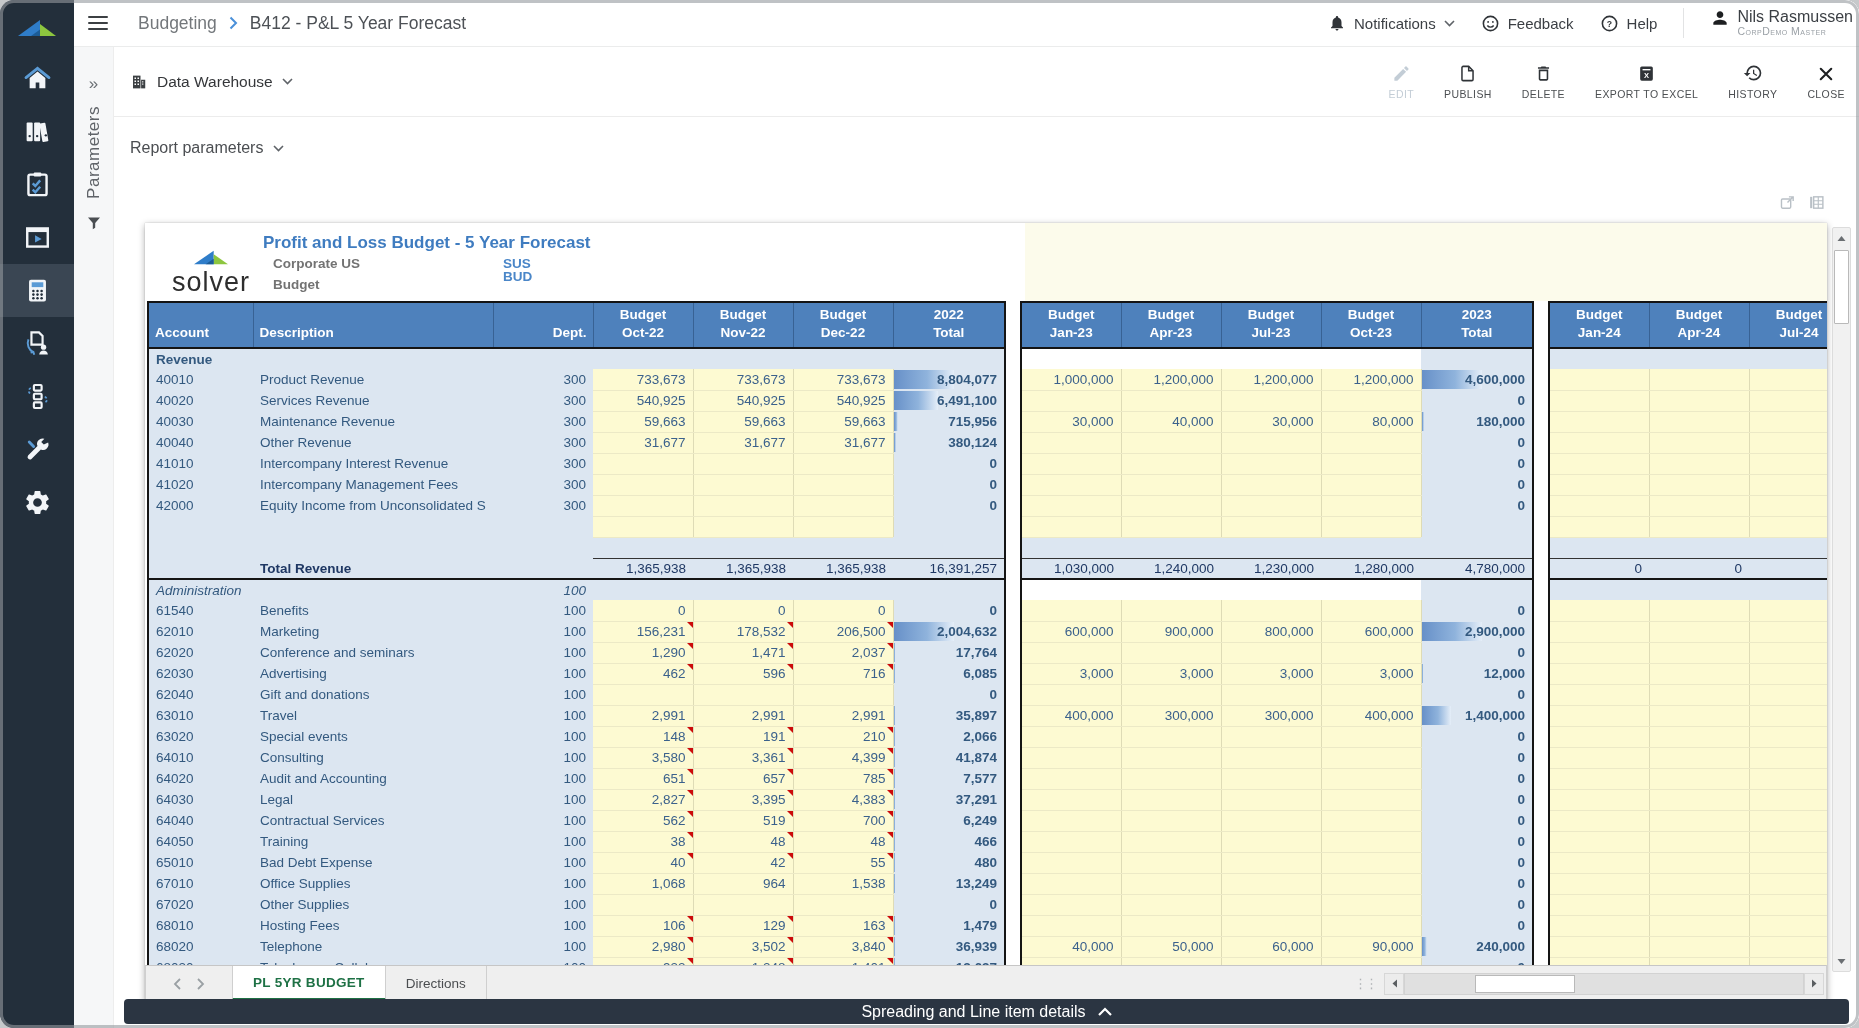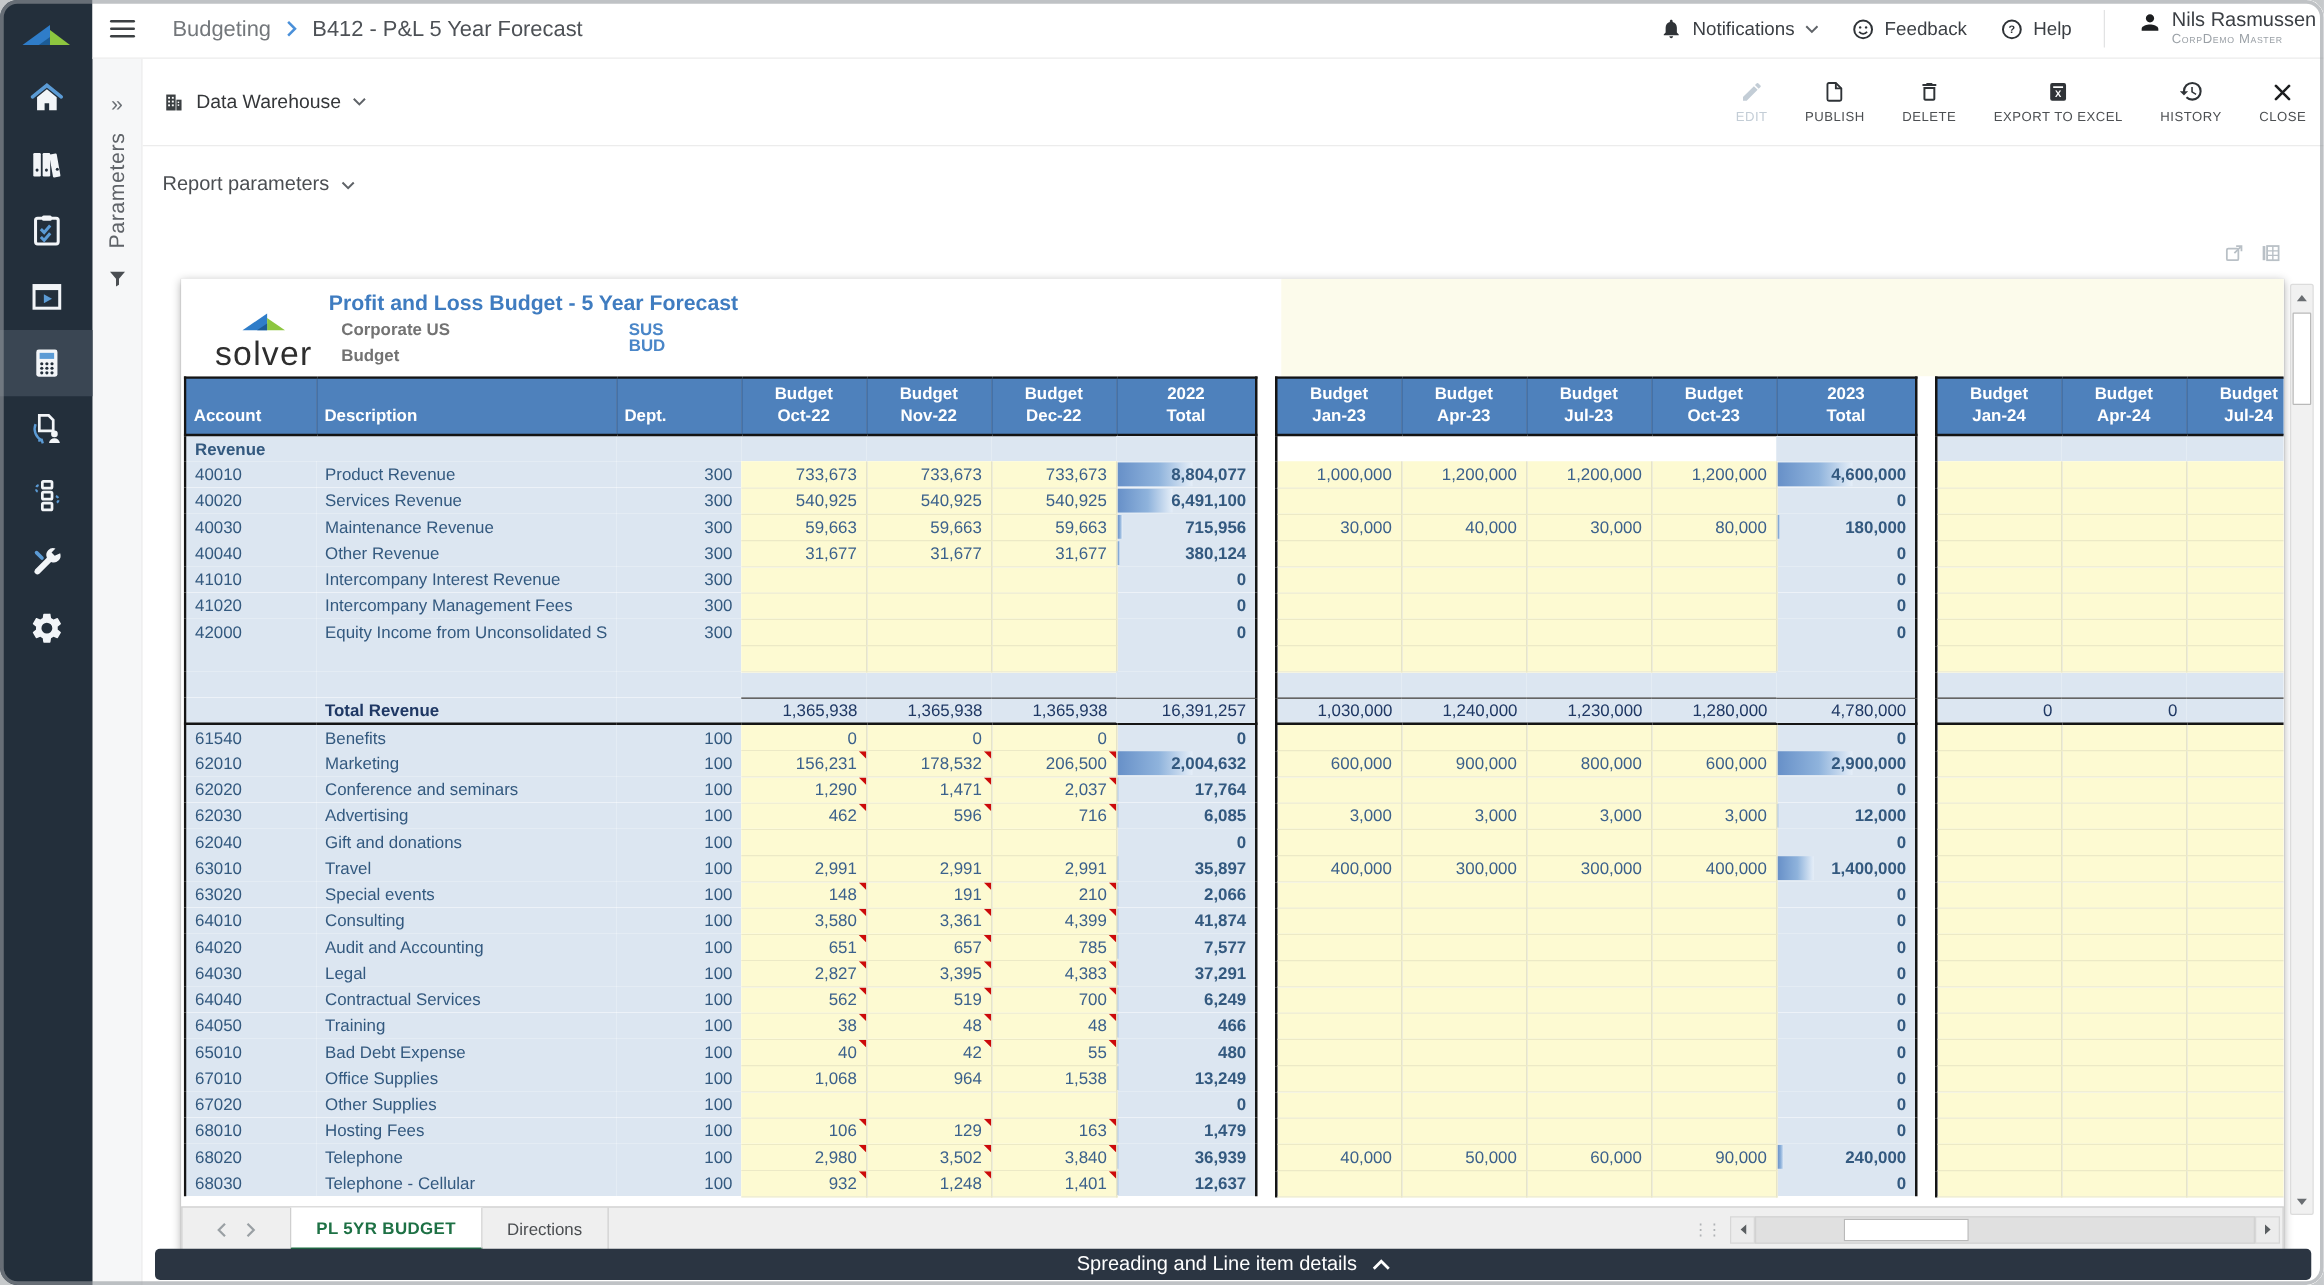--- a/index.html
+++ b/index.html
@@ -69,21 +69,21 @@
   #grid { position:absolute; left:2px; top:78px; right:0; bottom:0; overflow:hidden; }
 
   table.sheet-table { border-collapse:collapse; table-layout:fixed; width:1701px; font-size:13.5px; }
   .sheet-table th { background:#4E81BC; color:#fff; font-weight:bold; height:44px; vertical-align:bottom;
     padding:3px 6px 5px; line-height:1.35; border-top:2px solid #141414; border-bottom:2px solid #141414;
     border-right:1px solid rgba(30,60,100,.45); }
   .sheet-table th span { display:block; }
   .sheet-table td { height:21px; padding:0 7px; color:#33597f; overflow:hidden; white-space:nowrap; }
   .h-acct { text-align:left; padding-left:8px; }
   .h-desc { text-align:left; }
-  .h-dept { text-align:left; border-left:1px solid #222 !important; }
+  .h-dept { text-align:right; border-left:1px solid #222 !important; }
   .h-m, .h-t { text-align:center; }
   .c-a { background:#DCE6F1; padding-left:26px;margin-left:16px; }
   .c-d { background:#DCE6F1; }
   .c-dept { background:#DCE6F1; text-align:right; padding-right:30px; }
   .c-sec { background:#DCE6F1; font-weight:bold; color:#1F3F6E; padding-left:7px; }
   .it { font-style:italic; font-weight:normal !important; color:#33597f !important; }
   .c-m { text-align:right; }
   .c-m.y { background:#FDFAD2; border-right:1px solid #DEDBB6; border-bottom:1px solid #ECE9C6; color:#3B618C; }
   .c-m.b { background:#DCE6F1; }
   .c-t { background:#DCE6F1; text-align:right; font-weight:bold; color:#1F3864; position:relative; }
@@ -679,20 +679,38 @@
                   <td class="c-m b pl">1,030,000</td>
                   <td class="c-m b">1,240,000</td>
                   <td class="c-m b">1,230,000</td>
                   <td class="c-m b">1,280,000</td>
                   <td class="c-t pr"><span class="tv">4,780,000</span></td>
                   <td class="gap"></td>
                   <td class="c-m b pl">0</td>
                   <td class="c-m b">0</td>
                   <td class="c-m b"></td>
                 </tr>
+                <tr class="r-section">
+                  <td class="c-sec it pl" colspan="2">Administration</td>
+                  <td class="c-dept it">100</td>
+                  <td class="c-m b"></td>
+                  <td class="c-m b"></td>
+                  <td class="c-m b"></td>
+                  <td class="c-t pr"></td>
+                  <td class="gap"></td>
+                  <td class="pl"></td>
+                  <td class=""></td>
+                  <td class=""></td>
+                  <td class=""></td>
+                  <td class="c-t pr"></td>
+                  <td class="gap"></td>
+                  <td class="c-m b pl"></td>
+                  <td class="c-m b"></td>
+                  <td class="c-m b"></td>
+                </tr>
                 <tr class="r-data">
                   <td class="c-a pl">61540</td>
                   <td class="c-d">Benefits</td>
                   <td class="c-dept">100</td>
                   <td class="c-m y">0</td>
                   <td class="c-m y">0</td>
                   <td class="c-m y">0</td>
                   <td class="c-t pr"><span class="tv">0</span></td>
                   <td class="gap"></td>
                   <td class="c-m y pl"></td>

